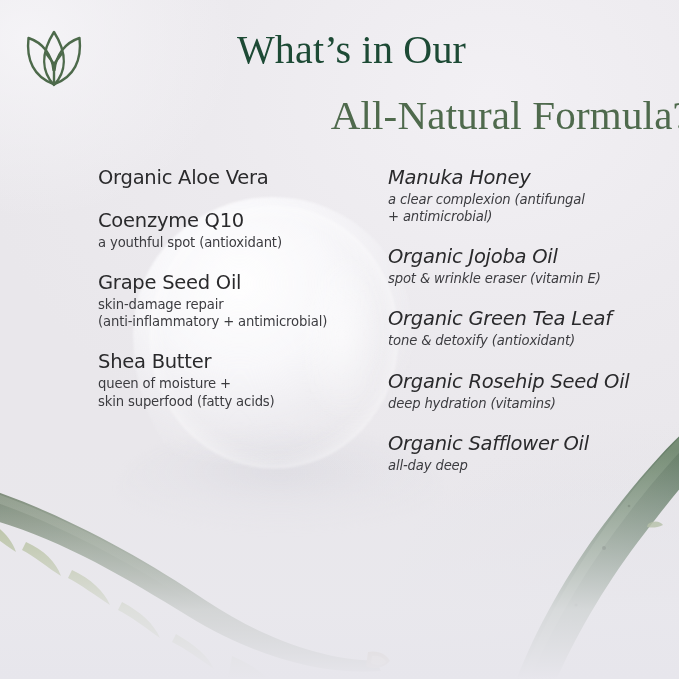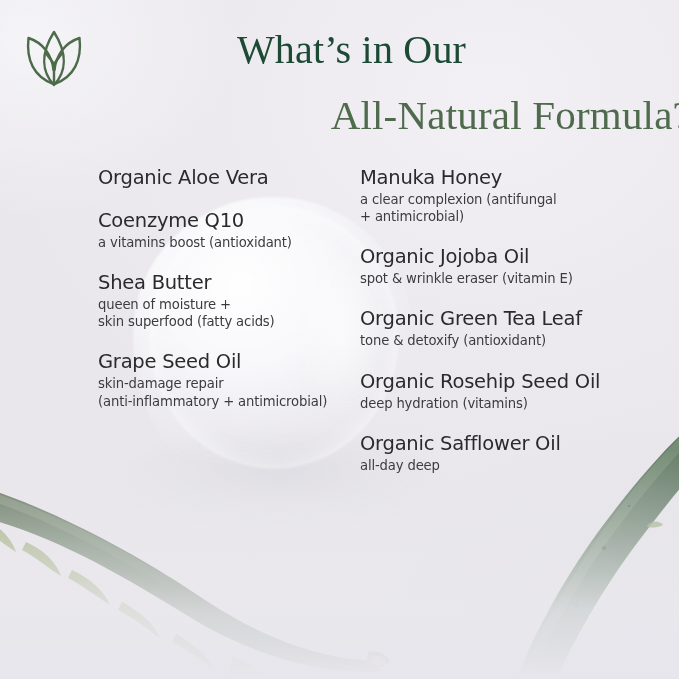--- a/index.html
+++ b/index.html
@@ -128,21 +128,21 @@
     left: 0;
     top: 0;
     width: 599px;
     height: 679px;
   }
   .col {
     position: absolute;
     top: 166px;
   }
   .col-left  { left: 98px;  width: 262px; }
-  .col-right { left: 360px; width: 276px; }
+  .col-right { left: 388px; width: 276px; font-style: italic; }
 
   .item { margin-bottom: 20px; }
   .item:last-child { margin-bottom: 0; }
 
   .item-name {
     font-family: "DejaVu Sans", sans-serif;
     font-size: 19.5px;
     font-weight: 400;
     color: #2a2a2c;
     letter-spacing: -0.25px;
@@ -269,32 +269,32 @@
   </div>
 
   <div class="columns">
 
     <div class="col col-left">
       <div class="item">
         <p class="item-name">Organic Aloe Vera</p>
       </div>
       <div class="item">
         <p class="item-name">Coenzyme Q10</p>
-        <p class="item-desc">a vitamins boost (antioxidant)</p>
+        <p class="item-desc">a youthful spot (antioxidant)</p>
+      </div>
+      <div class="item">
+        <p class="item-name">Grape Seed Oil</p>
+        <p class="item-desc">skin-damage repair
+(anti-inflammatory + antimicrobial)</p>
       </div>
       <div class="item">
         <p class="item-name">Shea Butter</p>
         <p class="item-desc">queen of moisture +
 skin superfood (fatty acids)</p>
       </div>
-      <div class="item">
-        <p class="item-name">Grape Seed Oil</p>
-        <p class="item-desc">skin-damage repair
-(anti-inflammatory + antimicrobial)</p>
-      </div>
     </div>
 
     <div class="col col-right">
       <div class="item">
         <p class="item-name">Manuka Honey</p>
         <p class="item-desc">a clear complexion (antifungal
 + antimicrobial)</p>
       </div>
       <div class="item">
         <p class="item-name">Organic Jojoba Oil</p>

